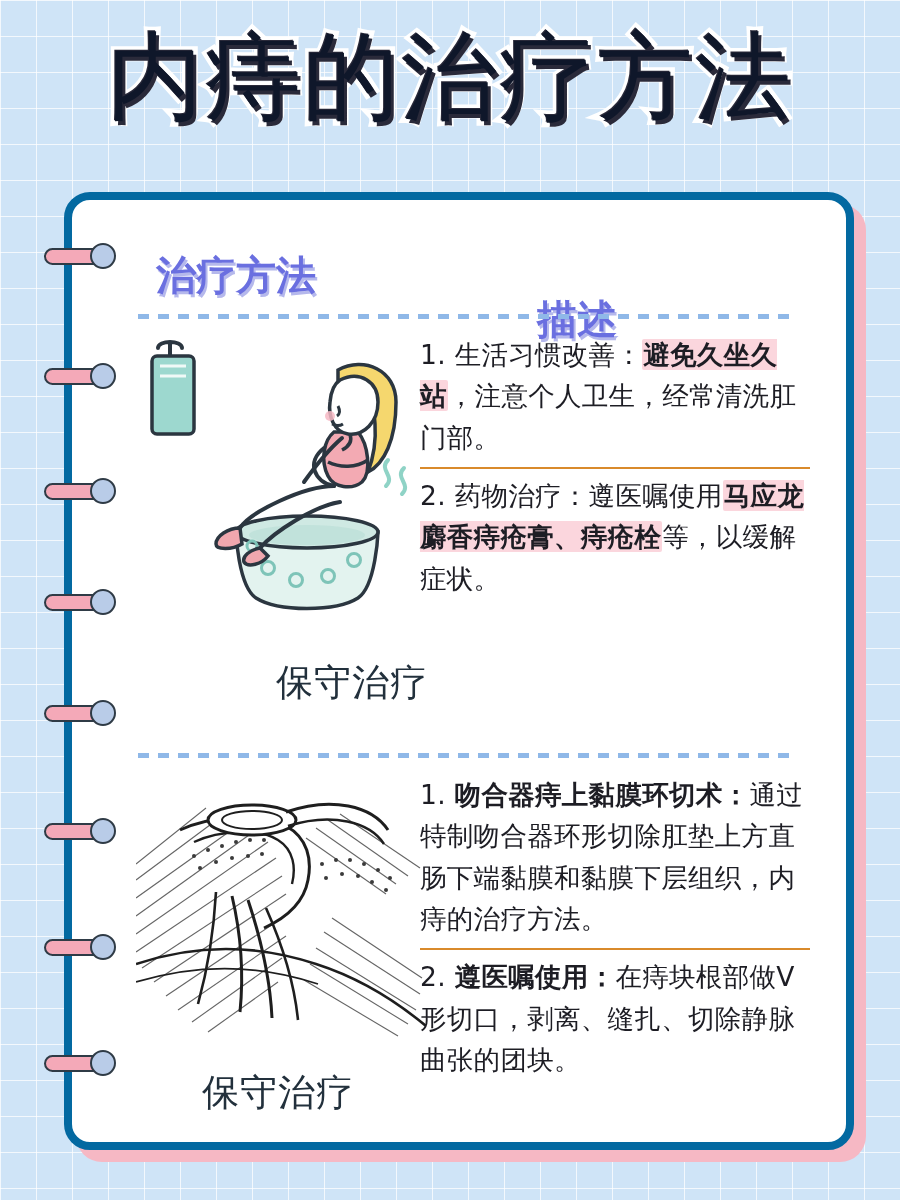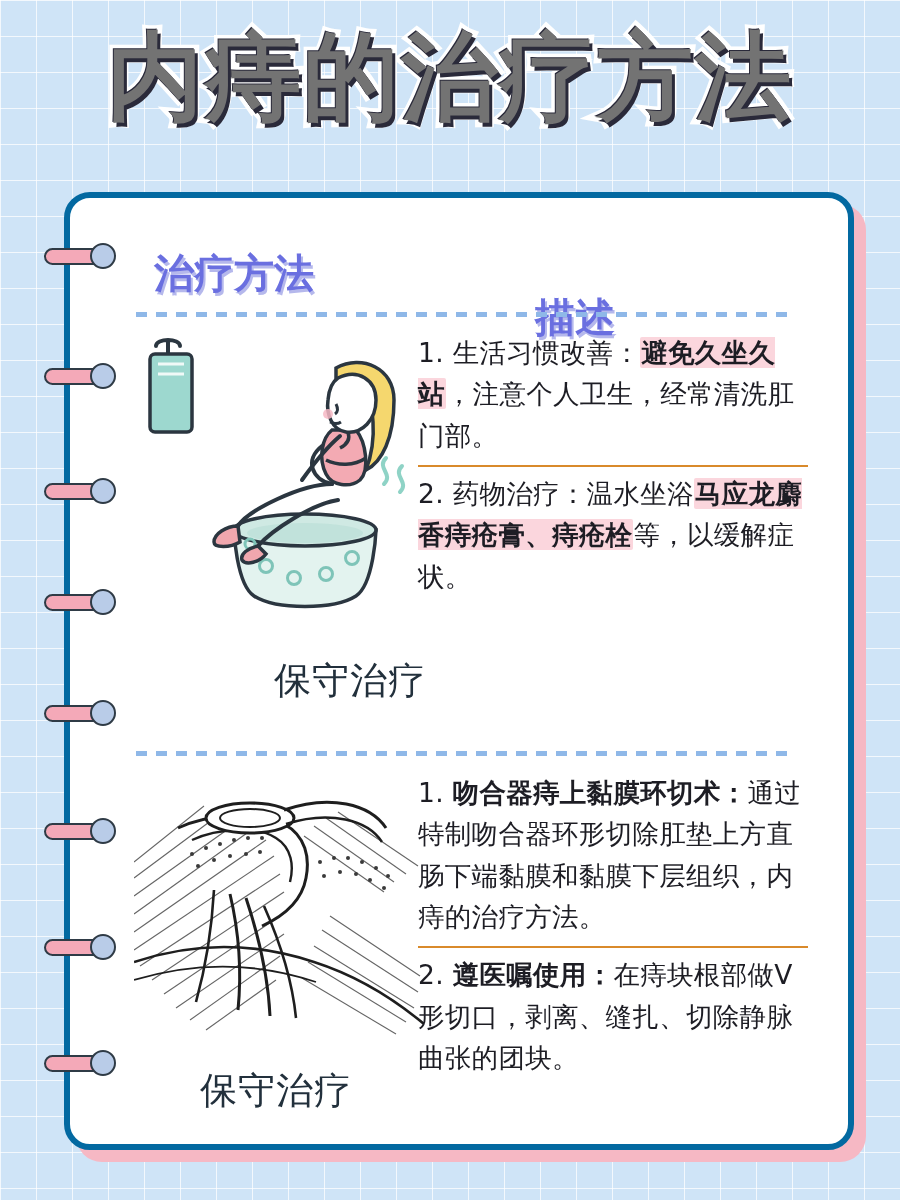--- a/index.html
+++ b/index.html
@@ -36,23 +36,23 @@
     position: absolute;
     top: 24px;
     left: 0;
     width: 900px;
     text-align: center;
   }
   #title {
     display: inline-block;
     font-family: "DejaVu Sans", sans-serif;
     font-size: 96px;
-    font-weight: bold;
+    font-weight: normal;
     letter-spacing: 2px;
-    color: #737373;
+    color: #0f172a;
     -webkit-text-stroke: 9px #ffffff;
     paint-order: stroke fill;
     text-shadow:
       3px 4px 0 #2a2a3a,
       -1px -1px 0 #2a2a3a;
     line-height: 1.12;
   }
 
   
   #card-shadow {
@@ -65,21 +65,21 @@
     border-radius: 26px;
     z-index: 1;
   }
   #card {
     position: absolute;
     left: 64px;
     top: 192px;
     width: 790px;
     height: 958px;
     background: #ffffff;
-    border: 6px solid #0369a1;
+    border: 8px solid #0369a1;
     border-radius: 26px;
     z-index: 2;
     overflow: hidden;
   }
 
   
   .ring {
     position: absolute;
     left: 44px;
     width: 76px;
@@ -271,21 +271,21 @@
         <div class="method-label" id="label-1">保守治疗</div>
       </div>
 
       <div class="col-right">
         <div class="desc-item">
           <span>1.</span>
           <span>生活习惯改善：</span><span class="hl">避免久坐久站</span><span>，注意个人卫生，经常清洗肛门部。</span>
         </div>
         <div class="desc-item">
           <span>2.</span>
-          <span>药物治疗：温水坐浴</span><span class="hl">马应龙麝香痔疮膏、痔疮栓</span><span>等，以缓解症状。</span>
+          <span>药物治疗：遵医嘱使用</span><span class="hl">马应龙麝香痔疮膏、痔疮栓</span><span>等，以缓解症状。</span>
         </div>
       </div>
     </div>
 
     <div class="row" id="row-2">
       <div class="col-left">
 
         <svg class="illus2" width="290" height="280" viewBox="0 0 290 280">
           <rect x="0" y="0" width="290" height="280" fill="#ffffff"></rect>
 

